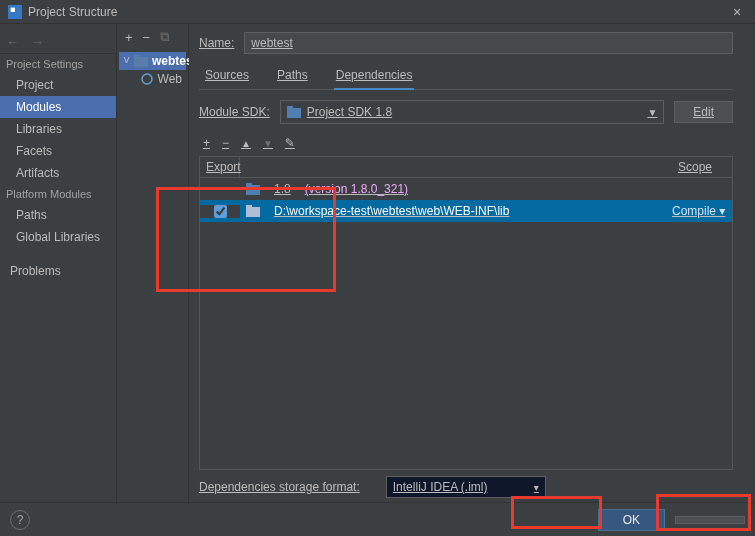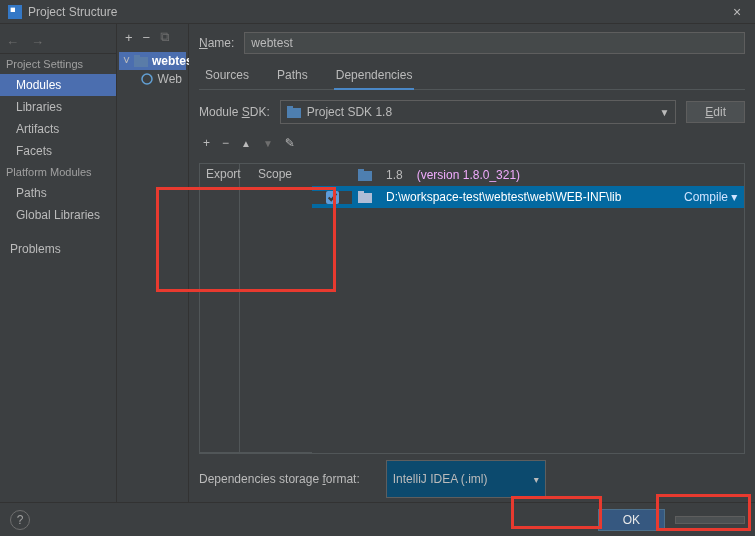--- a/index.html
+++ b/index.html
@@ -16,49 +16,49 @@
     .sidebar-left .item { padding: 4px 6px 4px 16px; cursor: pointer; color: #bbbbbb; }
     .sidebar-left .item.selected { background: #4b6eaf; color: #ffffff; }
     .sidebar-left .spacer { height: 12px; }
     .sidebar-mid { width: 72px; background: #3c3f41; border-right: 1px solid #323232; }
     .mid-toolbar { height: 26px; display: flex; align-items: center; gap: 10px; padding: 0 8px; color: #bbbbbb; }
     .mid-toolbar span { cursor: pointer; font-size: 13px; }
     .tree { padding: 2px 2px; font-size: 12px; }
     .tree-node { display: flex; align-items: center; padding: 2px 4px; gap: 4px; }
     .tree-node.selected { background: #4b6eaf; color: #fff; }
     .tree-node .caret { width: 10px; display: inline-block; color: #bbbbbb; }
-    .content { flex: 1; background: #3c3f41; display: flex; flex-direction: column; padding: 8px 10px 4px 10px; }
+    .content { flex: 1; background: #3c3f41; display: flex; flex-direction: column; padding: 8px 22px 4px 10px; text-decoration: underline; }
     .row { display: flex; align-items: center; margin-bottom: 10px; gap: 10px; }
     .label { color: #bbbbbb; font-size: 12px; }
     .underline-letter { text-decoration: underline; }
     .input { flex: 1; background: #45494a; border: 1px solid #5e5e5e; color: #bbbbbb; padding: 3px 6px; font-size: 12px; outline: none; }
     .tabs { display: flex; gap: 24px; border-bottom: 1px solid #515658; padding: 0 4px; margin-bottom: 10px; }
     .tab { padding: 4px 2px 6px 2px; cursor: pointer; color: #bbbbbb; font-size: 12px; text-align: center; }
     .tab.active { border-bottom: 2px solid #4a88c7; color: #bbbbbb; margin-bottom: -1px; }
     .select-wrap { flex: 1; display: flex; align-items: center; background: #3c3f41; border: 1px solid #5e5e5e; height: 24px; padding: 0 6px; gap: 6px; }
     .select-wrap .drop { margin-left: auto; color: #bbbbbb; font-size: 10px; }
     .btn { background: #4c5052; border: 1px solid #5e5e5e; color: #bbbbbb; padding: 3px 18px; cursor: pointer; font-size: 12px; }
     .dep-toolbar { display: flex; align-items: center; gap: 12px; padding: 2px 4px; color: #bbbbbb; }
     .dep-toolbar span { cursor: pointer; }
-    .dep-table { border: 1px solid #515658; margin-top: 11px; flex: 1; display: flex; flex-direction: row; min-height: 0; }
+    .dep-table { border: 1px solid #515658; margin-top: 4px; flex: 1; display: flex; flex-direction: column; min-height: 0; }
     .dep-header { display: flex; background: #3c3f41; border-bottom: 1px solid #515658; font-size: 12px; }
     .dep-header .col-export { width: 40px; padding: 3px 6px; border-right: 1px solid #515658; }
     .dep-header .col-main { flex: 1; padding: 3px 6px; }
     .dep-header .col-scope { width: 60px; padding: 3px 6px; text-align: left; }
     .dep-body { flex: 1; overflow: auto; background: #3c3f41; }
     .dep-row { display: flex; align-items: center; height: 22px; font-size: 12px; }
     .dep-row .col-export { width: 40px; display:flex; justify-content:center; }
     .dep-row .col-main { flex: 1; display: flex; align-items: center; gap: 14px; padding-left: 6px; overflow: hidden; white-space: nowrap; }
     .dep-row .col-scope { width: 60px; text-align: left; padding-right: 4px; }
     .dep-row.selected { background: #0369a1; color: #fff; }
     .dep-row.module-src { color: #5896d6; }
     .ver { color: #f0abfc; }
     input[type=checkbox] { accent-color: #5e9cda; width: 13px; height: 13px; }
     .storage-row { display: flex; align-items: center; gap: 26px; margin-top: 6px; }
-    .select-small { display:flex; align-items:center; background: #0c4a6e; border: 1px solid #5e5e5e; height: 38px; padding: 0 6px; gap: 6px; width: 160px; }
+    .select-small { display:flex; align-items:center; background: #0f172a; border: 1px solid #5e5e5e; height: 22px; padding: 0 6px; gap: 6px; width: 160px; }
     .bottom { height: 34px; background: #3c3f41; border-top: 1px solid #323232; display: flex; align-items: center; padding: 0 10px; gap: 10px; }
     .bottom .help { width: 20px; height: 20px; border: 1px solid #6e6e6e; border-radius: 50%; display:flex; align-items:center; justify-content:center; cursor:pointer; color:#a0a0a0;}
     .bottom .spacer { flex: 1; }
     .btn-primary { background: #365880; border: 1px solid #4c708c; color: #e8e8e8; padding: 3px 24px; cursor: pointer; font-size: 12px; }
     .btn-secondary { background: #4c5052; border: 1px solid #5e5e5e; color: #9a9a9a; padding: 3px 24px; cursor: pointer; font-size: 12px; min-width:70px; }
     .red-box { position: absolute; border: 3px solid #e83a2f; pointer-events: none; }
     .folder-svg { flex-shrink: 0; }
     .jdk-icon { flex-shrink:0; }
   </style>
 </head>
@@ -74,24 +74,25 @@
 </div>
 
 <div class="main">
 
   <div class="sidebar-left">
     <div class="toolbar-top" style="padding-left:6px;gap:12px;">
       <span class="arrow">←</span>
       <span class="arrow">→</span>
     </div>
     <div class="section-head">Project Settings</div>
+    <div class="item">Project</div>
     <div class="item selected">Modules</div>
     <div class="item">Libraries</div>
+    <div class="item">Facets</div>
     <div class="item">Artifacts</div>
-    <div class="item">Facets</div>
     <div class="section-head">Platform Modules</div>
     <div class="item">Paths</div>
     <div class="item" style="white-space:nowrap;overflow:hidden;">Global Libraries</div>
     <div class="spacer"></div>
     <div class="item" style="padding-left:10px;">Problems</div>
   </div>
 
   <div class="sidebar-mid">
     <div class="mid-toolbar">
       <span>+</span>

